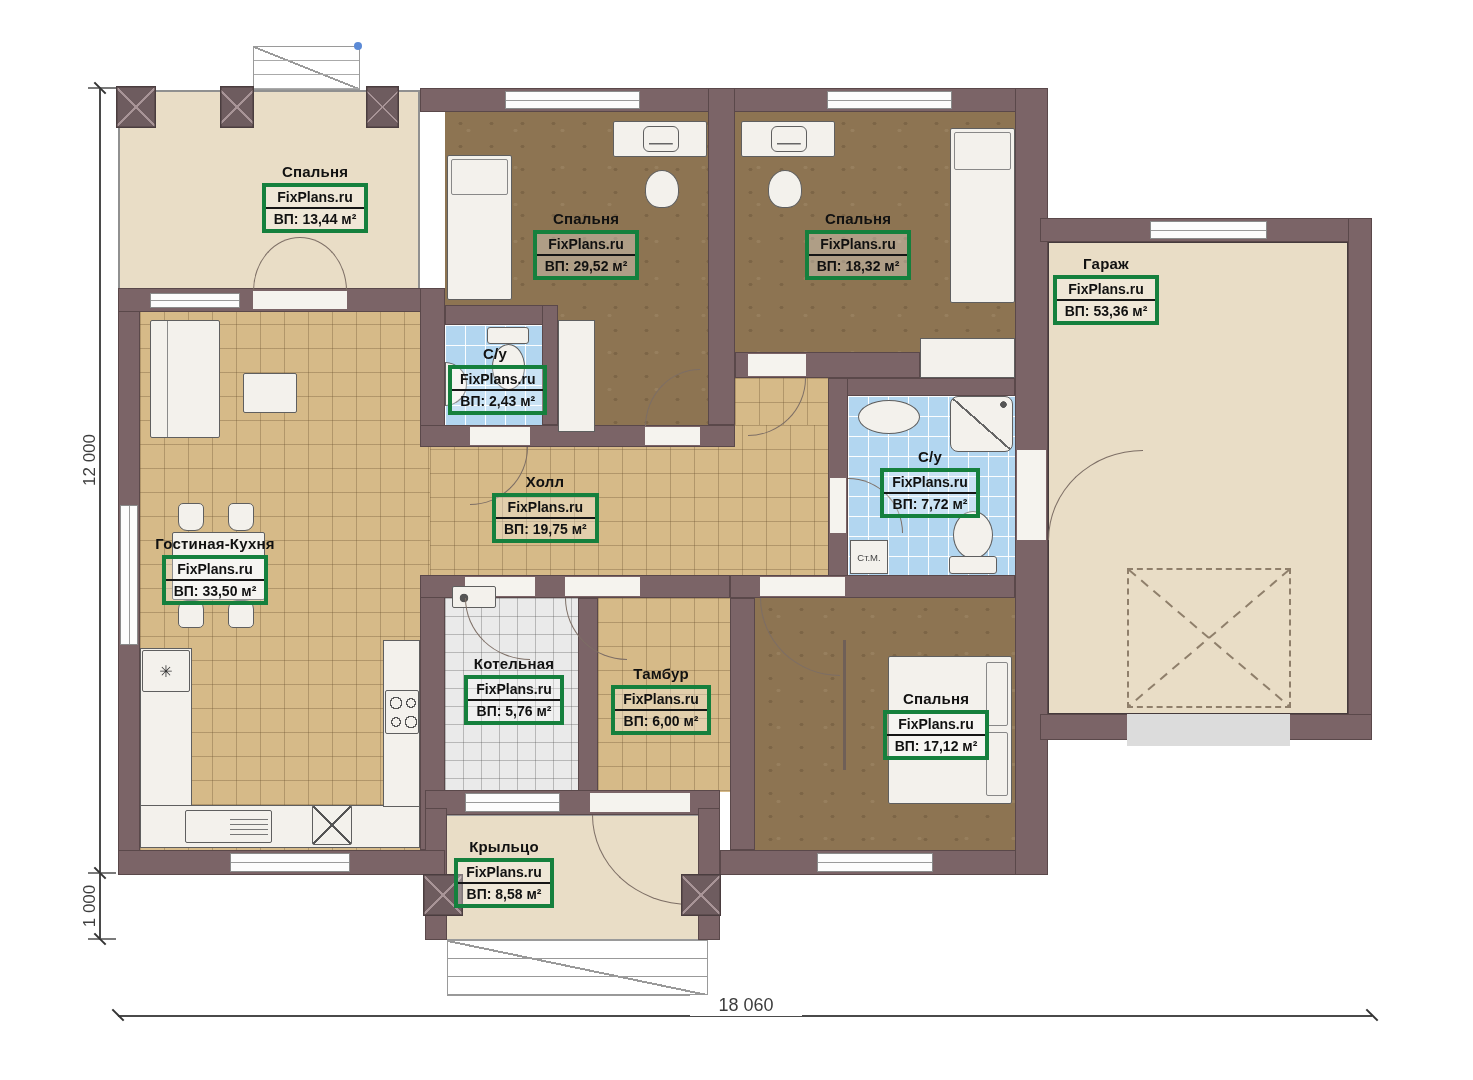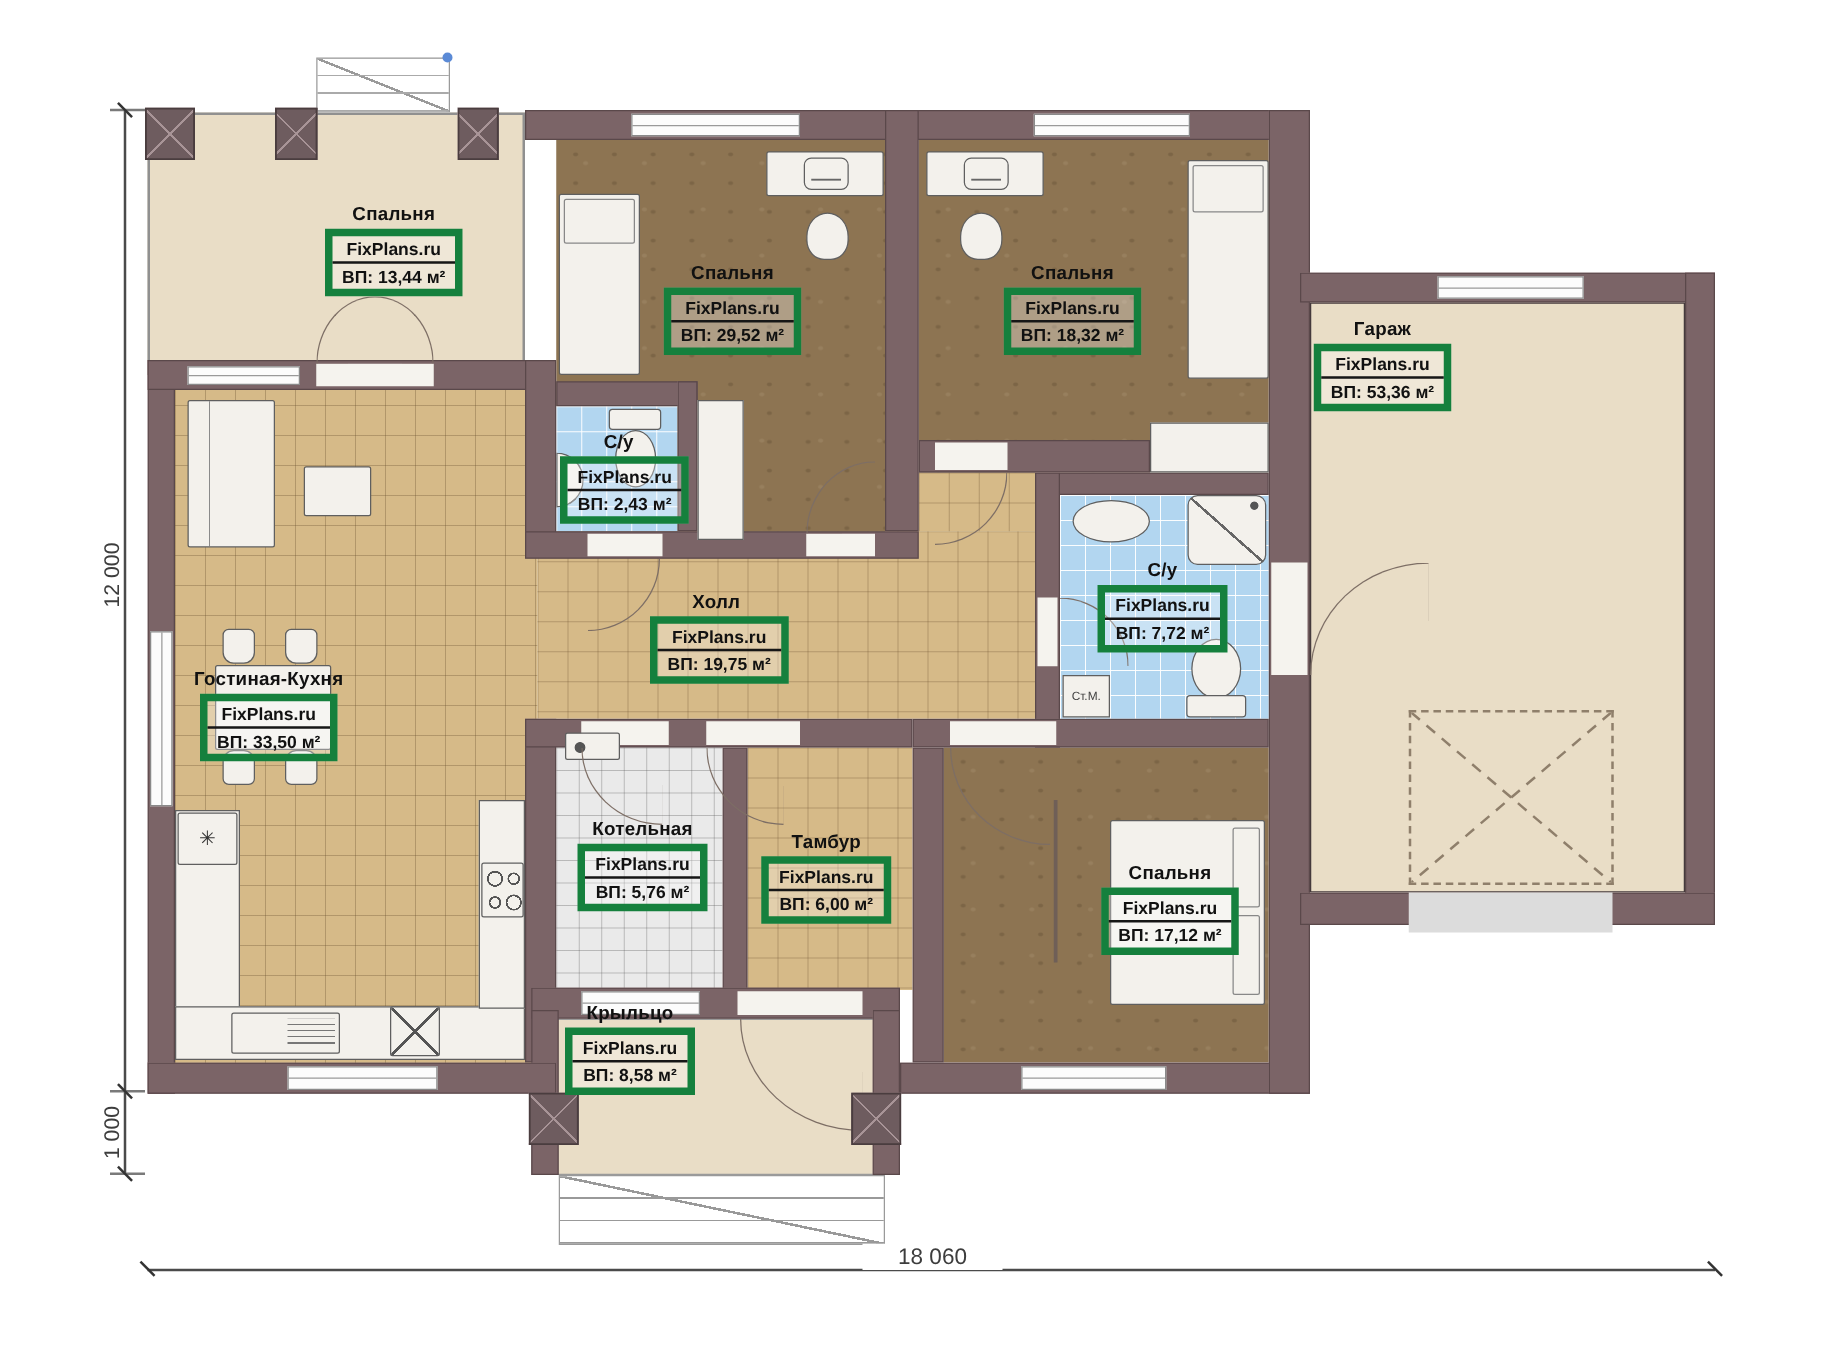--- a/index.html
+++ b/index.html
@@ -36,21 +36,21 @@
   .d-tl{border-top-width:1.6px;border-left-width:1.6px;border-top-left-radius:100% 100%}
   .d-tr{border-top-width:1.6px;border-right-width:1.6px;border-top-right-radius:100% 100%}
   .d-bl{border-bottom-width:1.6px;border-left-width:1.6px;border-bottom-left-radius:100% 100%}
   .d-br{border-bottom-width:1.6px;border-right-width:1.6px;border-bottom-right-radius:100% 100%}
   .furn{position:absolute;background:#f3f1ec;border:1.5px solid #5f5f5f;border-radius:2px;z-index:10}
   .post{position:absolute;background:#6e5c5f;box-shadow:inset 0 0 0 1.5px #4a3d3f;z-index:15;
     background-image:linear-gradient(45deg,transparent calc(50% - .8px),#a89497 calc(50% - .8px),#a89497 calc(50% + .8px),transparent calc(50% + .8px)),
                      linear-gradient(135deg,transparent calc(50% - .8px),#a89497 calc(50% - .8px),#a89497 calc(50% + .8px),transparent calc(50% + .8px))}
   .room-label{position:absolute;text-align:center;color:#111;z-index:30}
   .rl-title{font-weight:700;font-size:15px;margin-bottom:3px;letter-spacing:.2px;white-space:nowrap}
-  .rl-box{border:6px solid #15803d;background:rgba(255,255,255,.30);display:inline-block}
+  .rl-box{border:4px solid #15803d;background:rgba(255,255,255,.30);display:inline-block}
   .rl-brand{font-weight:700;font-size:14px;padding:2px 8px;border-bottom:2px solid #161616;white-space:nowrap}
   .rl-area{font-weight:700;font-size:14px;padding:2px 8px;white-space:nowrap}
   .dim{position:absolute;color:#3d3d3d;font-size:17px;z-index:40}
   .dimline{position:absolute;background:#4a4a4a;z-index:40}
   .tick{position:absolute;width:16px;height:2px;background:#333;transform:rotate(45deg);z-index:41}
   .ext{position:absolute;background:#7a7a7a;z-index:40}
   .stairs{position:absolute;background:#fff;border:1.5px solid #9a9a9a;z-index:9}
 </style>
 </head>
 <body>
@@ -219,21 +219,21 @@
   <div class="room-label" style="left:448px;top:345px;width:94px">
     <div class="rl-title">С/у</div>
     <div class="rl-box"><div class="rl-brand">FixPlans.ru</div>
     <div class="rl-area">ВП: 2,43 м²</div></div>
   </div>
   <div class="room-label" style="left:878px;top:448px;width:104px">
     <div class="rl-title">С/у</div>
     <div class="rl-box"><div class="rl-brand">FixPlans.ru</div>
     <div class="rl-area">ВП: 7,72 м²</div></div>
   </div>
-  <div class="room-label" style="left:520px;top:473px;width:106px">
+  <div class="room-label" style="left:492px;top:473px;width:106px">
     <div class="rl-title">Холл</div>
     <div class="rl-box"><div class="rl-brand">FixPlans.ru</div>
     <div class="rl-area">ВП: 19,75 м²</div></div>
   </div>
   <div class="room-label" style="left:152px;top:535px;width:126px">
     <div class="rl-title">Гостиная-Кухня</div>
     <div class="rl-box"><div class="rl-brand">FixPlans.ru</div>
     <div class="rl-area">ВП: 33,50 м²</div></div>
   </div>
   <div class="room-label" style="left:460px;top:655px;width:108px">
@@ -244,21 +244,21 @@
   <div class="room-label" style="left:608px;top:665px;width:106px">
     <div class="rl-title">Тамбур</div>
     <div class="rl-box"><div class="rl-brand">FixPlans.ru</div>
     <div class="rl-area">ВП: 6,00 м²</div></div>
   </div>
   <div class="room-label" style="left:880px;top:690px;width:112px">
     <div class="rl-title">Спальня</div>
     <div class="rl-box"><div class="rl-brand">FixPlans.ru</div>
     <div class="rl-area">ВП: 17,12 м²</div></div>
   </div>
-  <div class="room-label" style="left:452px;top:802px;width:104px">
+  <div class="room-label" style="left:452px;top:838px;width:104px">
     <div class="rl-title">Крыльцо</div>
     <div class="rl-box"><div class="rl-brand">FixPlans.ru</div>
     <div class="rl-area">ВП: 8,58 м²</div></div>
   </div>
 
   <div class="dimline" style="left:99px;top:88px;width:2px;height:852px"></div>
   <div class="ext" style="left:88px;top:87px;width:28px;height:1.5px"></div>
   <div class="ext" style="left:88px;top:872px;width:28px;height:1.5px"></div>
   <div class="ext" style="left:88px;top:938px;width:28px;height:1.5px"></div>
   <div class="tick" style="left:92px;top:87px"></div>

